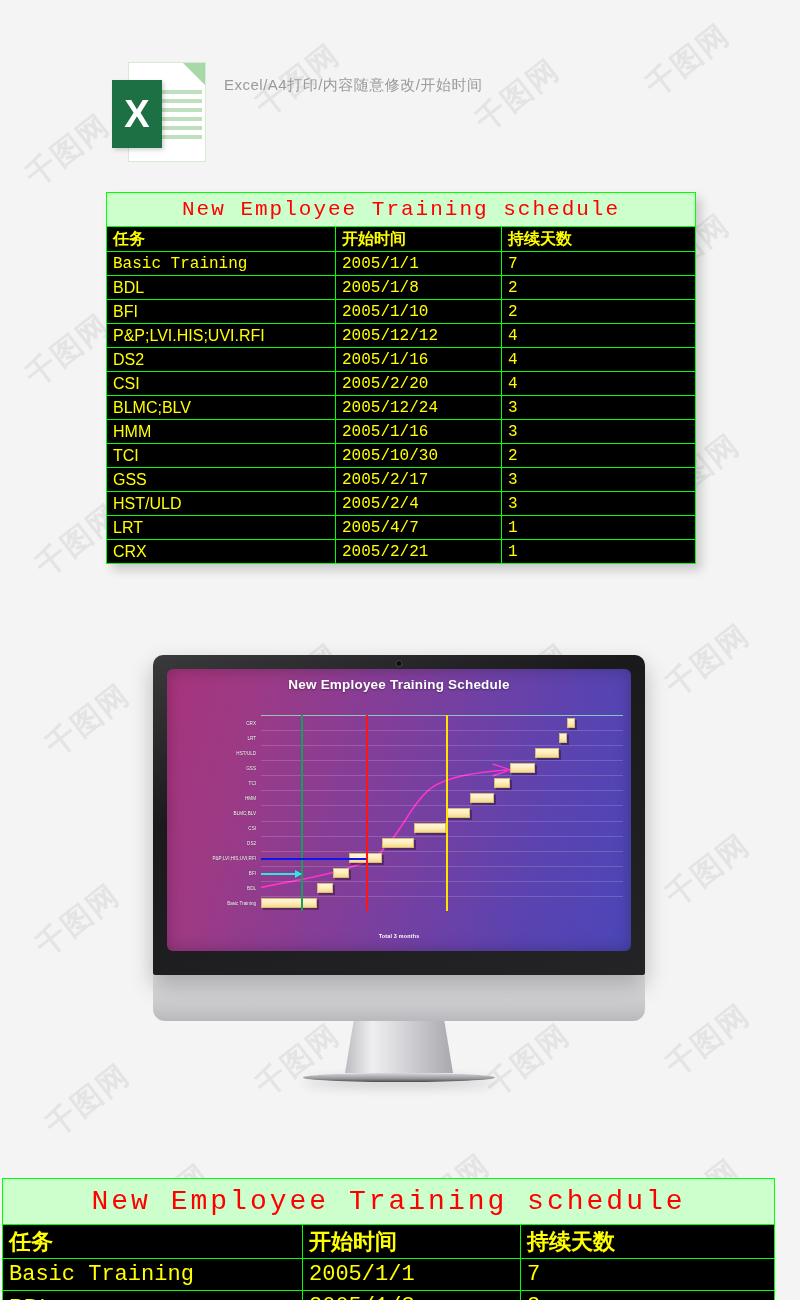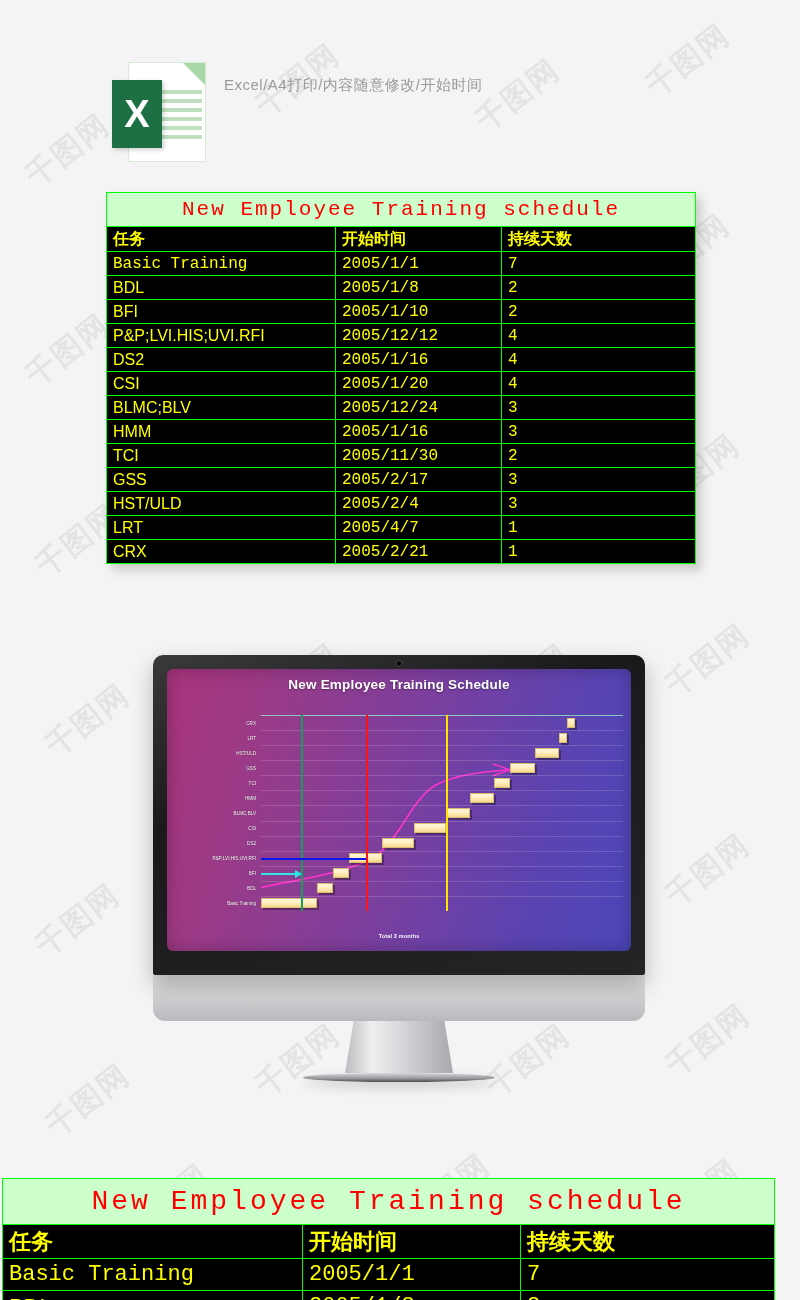--- a/index.html
+++ b/index.html
@@ -394,36 +394,36 @@
           <td class="xcell mono">2005/12/12</td>
           <td class="xcell mono">4</td>
         </tr>
         <tr>
           <td class="xcell sans">DS2</td>
           <td class="xcell mono">2005/1/16</td>
           <td class="xcell mono">4</td>
         </tr>
         <tr>
           <td class="xcell sans">CSI</td>
-          <td class="xcell mono">2005/1/20</td>
+          <td class="xcell mono">2005/2/20</td>
           <td class="xcell mono">4</td>
         </tr>
         <tr>
           <td class="xcell sans">BLMC;BLV</td>
           <td class="xcell mono">2005/12/24</td>
           <td class="xcell mono">3</td>
         </tr>
         <tr>
           <td class="xcell sans">HMM</td>
           <td class="xcell mono">2005/1/16</td>
           <td class="xcell mono">3</td>
         </tr>
         <tr>
           <td class="xcell sans">TCI</td>
-          <td class="xcell mono">2005/11/30</td>
+          <td class="xcell mono">2005/10/30</td>
           <td class="xcell mono">2</td>
         </tr>
         <tr>
           <td class="xcell sans">GSS</td>
           <td class="xcell mono">2005/2/17</td>
           <td class="xcell mono">3</td>
         </tr>
         <tr>
           <td class="xcell sans">HST/ULD</td>
           <td class="xcell mono">2005/2/4</td>

